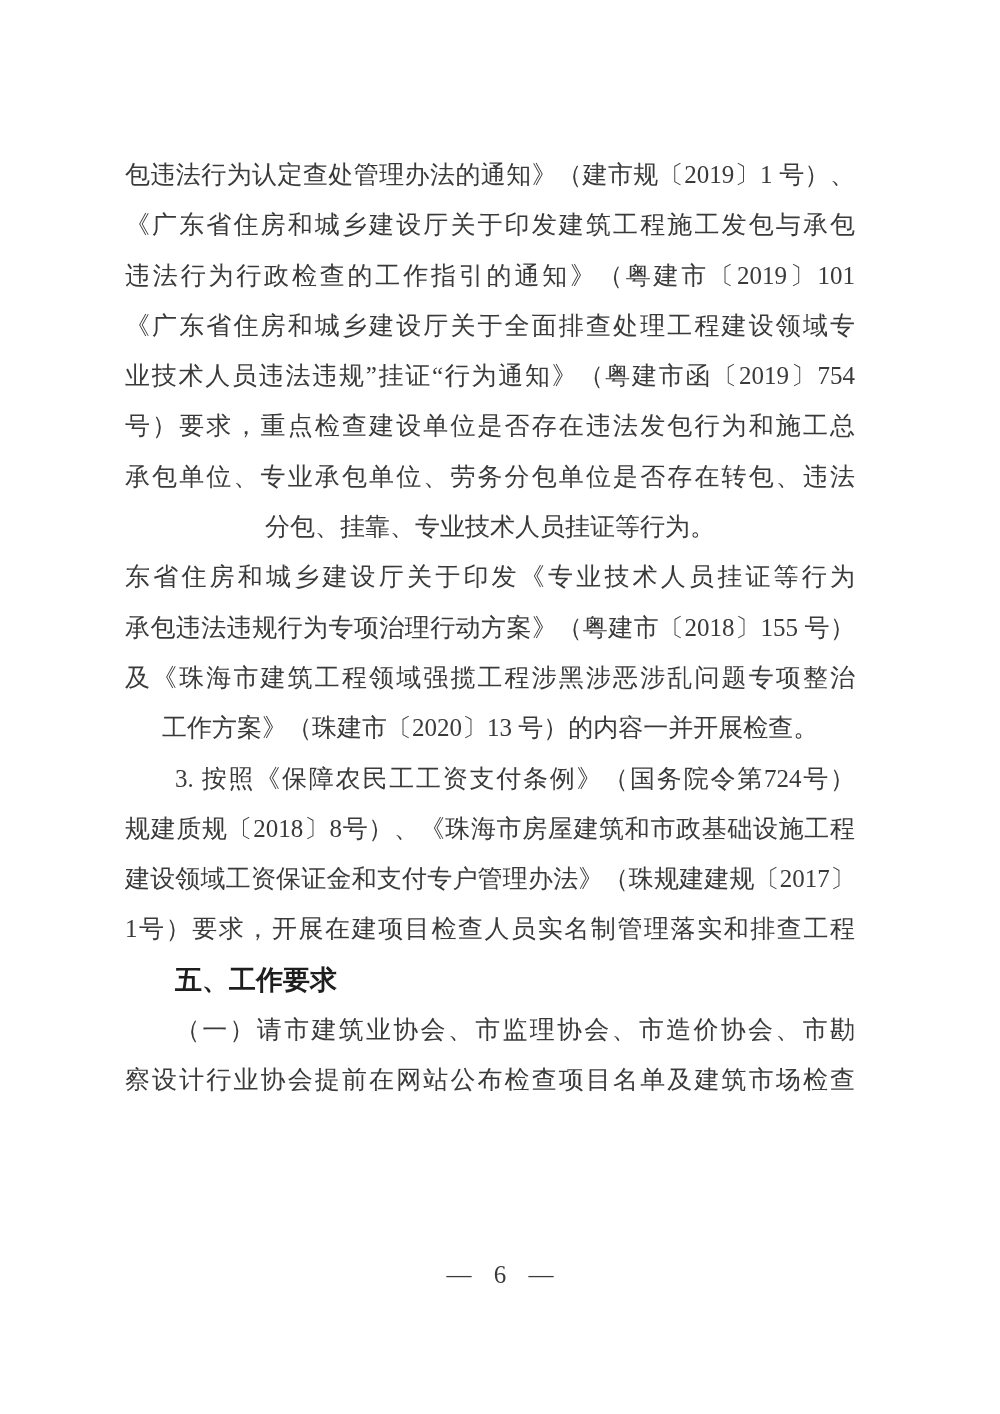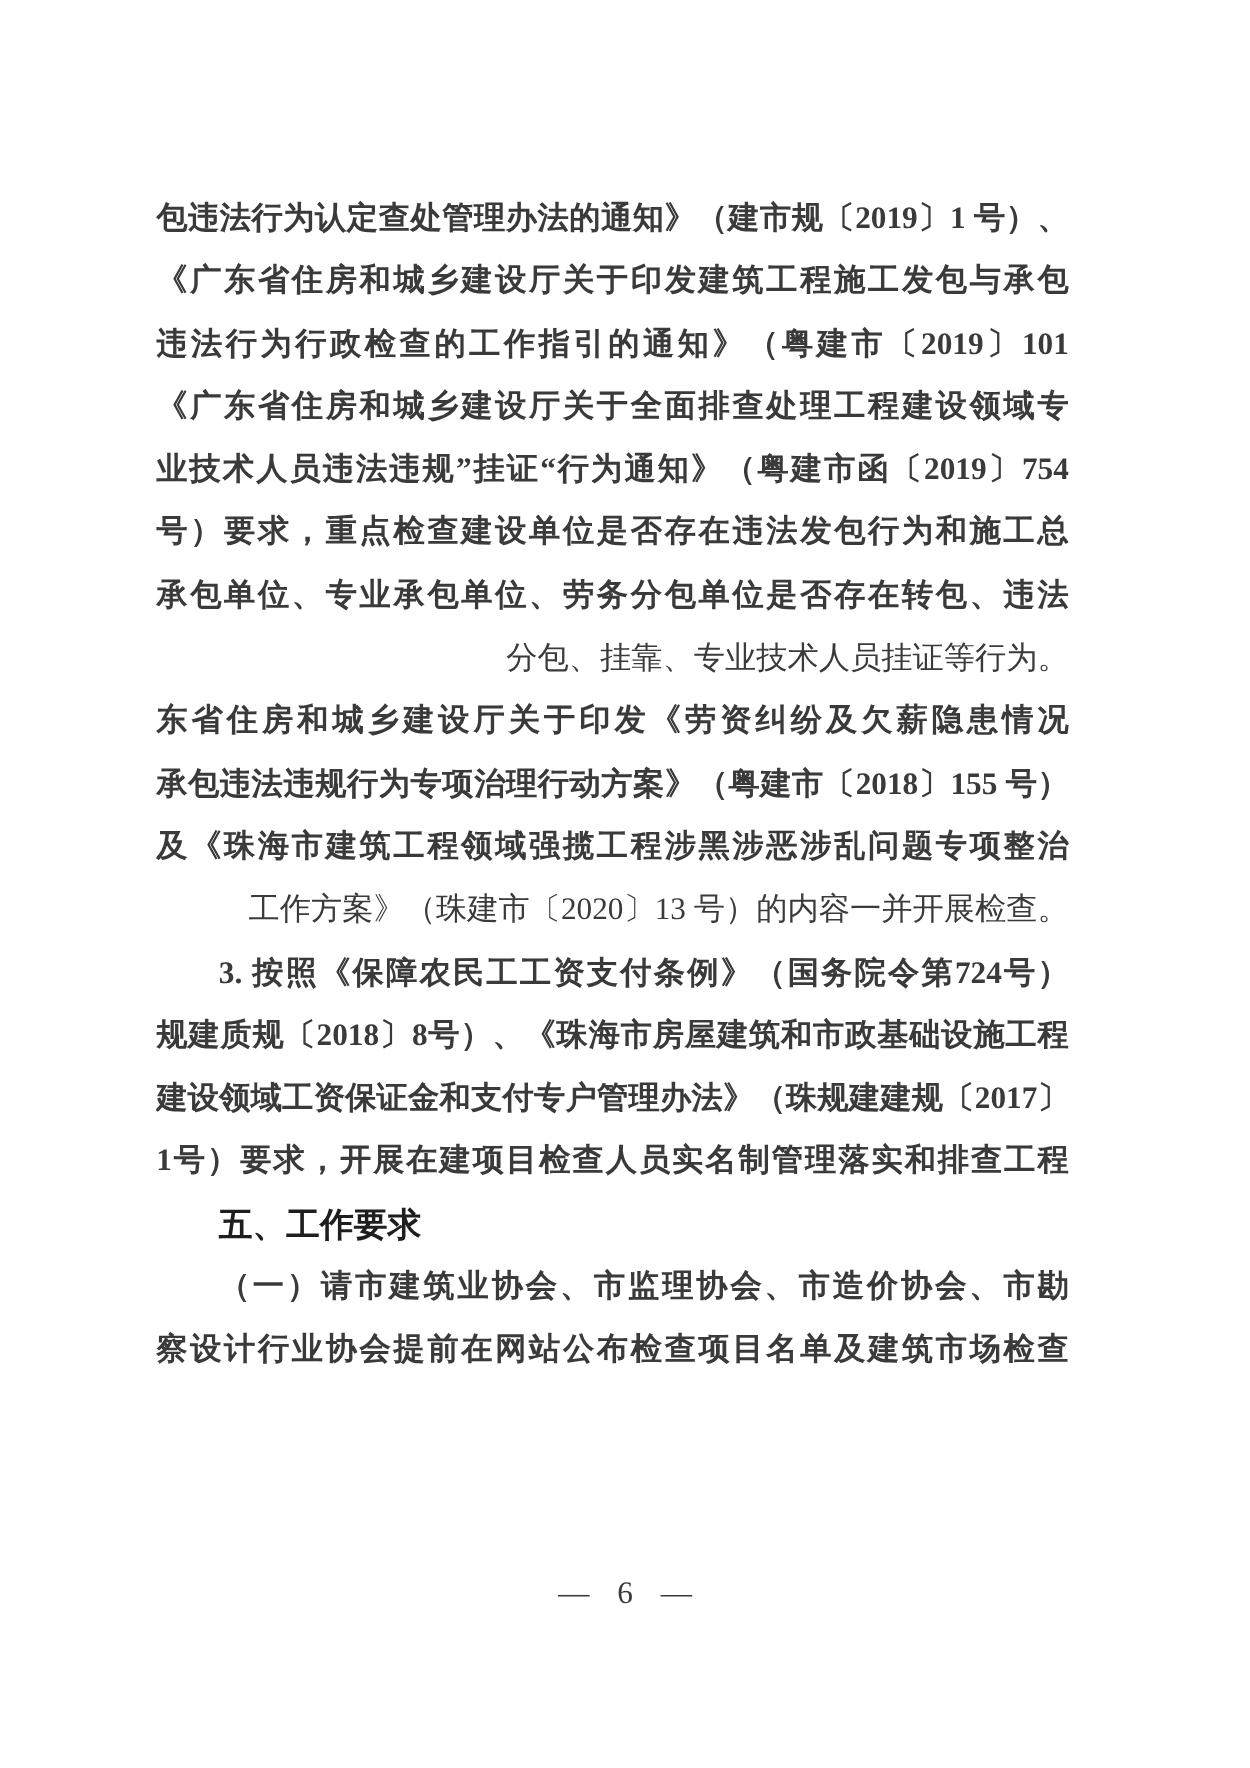--- a/index.html
+++ b/index.html
@@ -25,24 +25,23 @@
     font-size: 25px;
     color: #3a3a3a;
     height: 50.3px;
     line-height: 50.3px;
     overflow: hidden;
     white-space: normal;
   }
   .line.fill {
     text-align: justify;
     text-align-last: justify;
-    font-weight: bold;
   }
   .line.end {
-    text-align: right;
+    text-align: center;
   }
   .line.indent {
     text-indent: 50px;
   }
   .line.heading {
     font-family: "Liberation Sans", "DejaVu Sans", sans-serif;
     font-weight: 700;
     font-size: 27px;
     color: #1e1e1e;
     text-align: right;
@@ -68,21 +67,21 @@
 <div class="page">
   <main class="doc-body">
       <div class="line fill">包违法行为认定查处管理办法的通知》（建市规〔2019〕1 号）、</div>
       <div class="line fill">《广东省住房和城乡建设厅关于印发建筑工程施工发包与承包</div>
       <div class="line fill">违法行为行政检查的工作指引的通知》（粤建市〔2019〕101 号）、</div>
       <div class="line fill">《广东省住房和城乡建设厅关于全面排查处理工程建设领域专</div>
       <div class="line fill">业技术人员违法违规”挂证“行为通知》（粤建市函〔2019〕754</div>
       <div class="line fill">号）要求，重点检查建设单位是否存在违法发包行为和施工总</div>
       <div class="line fill">承包单位、专业承包单位、劳务分包单位是否存在转包、违法</div>
       <div class="line end">分包、挂靠、专业技术人员挂证等行为。</div>
-      <div class="line fill">东省住房和城乡建设厅关于印发《劳资纠纷及欠薪隐患情况</div>
+      <div class="line fill">东省住房和城乡建设厅关于印发《专业技术人员挂证等行为</div>
       <div class="line fill">承包违法违规行为专项治理行动方案》（粤建市〔2018〕155 号）</div>
       <div class="line fill">及《珠海市建筑工程领域强揽工程涉黑涉恶涉乱问题专项整治</div>
       <div class="line end">工作方案》（珠建市〔2020〕13 号）的内容一并开展检查。</div>
       <div class="line fill indent">3. 按照《保障农民工工资支付条例》（国务院令第724号）</div>
       <div class="line fill">规建质规〔2018〕8号）、《珠海市房屋建筑和市政基础设施工程</div>
       <div class="line fill">建设领域工资保证金和支付专户管理办法》（珠规建建规〔2017〕</div>
       <div class="line fill">1号）要求，开展在建项目检查人员实名制管理落实和排查工程</div>
       <div class="line heading indent">五、工作要求</div>
       <div class="line fill indent">（一）请市建筑业协会、市监理协会、市造价协会、市勘</div>
       <div class="line fill">察设计行业协会提前在网站公布检查项目名单及建筑市场检查</div>

